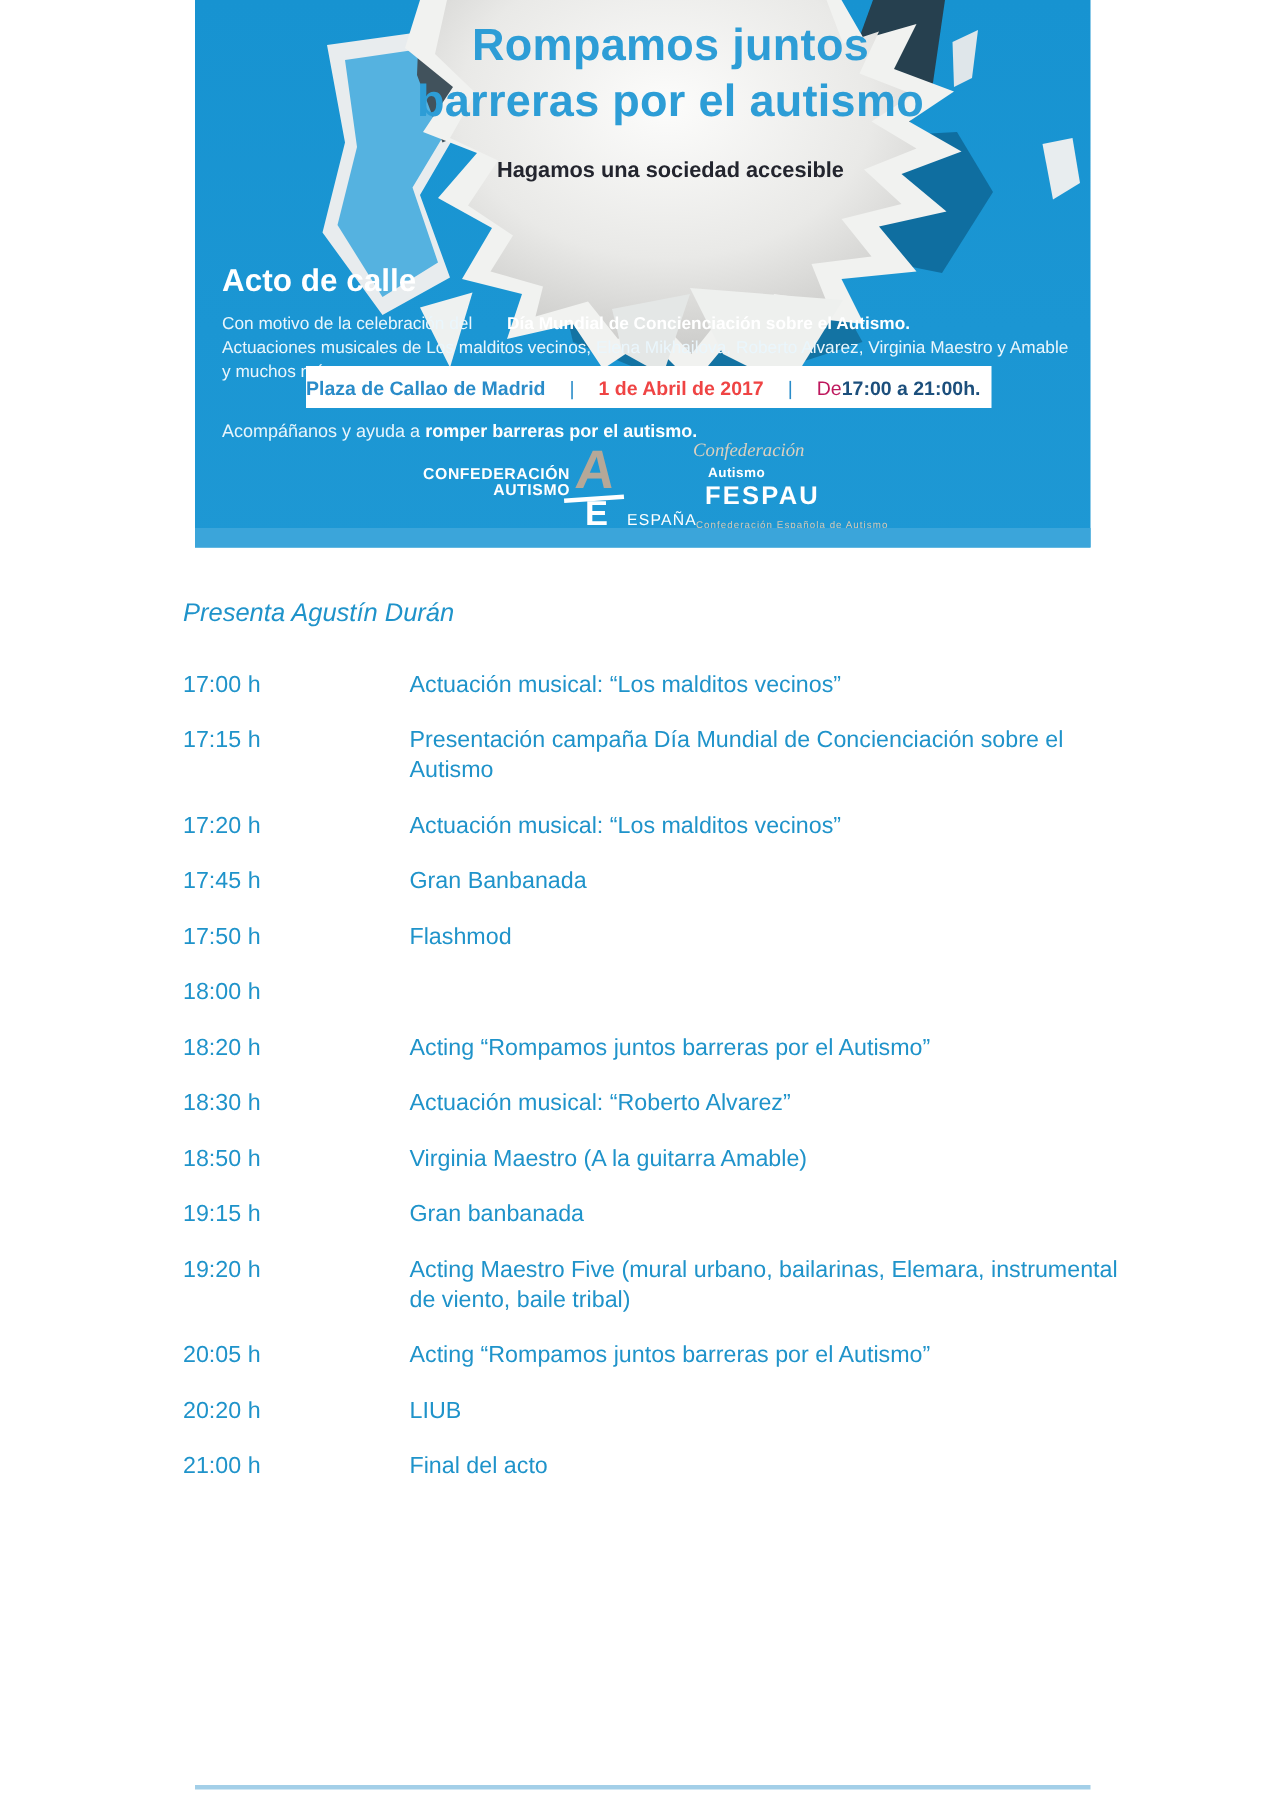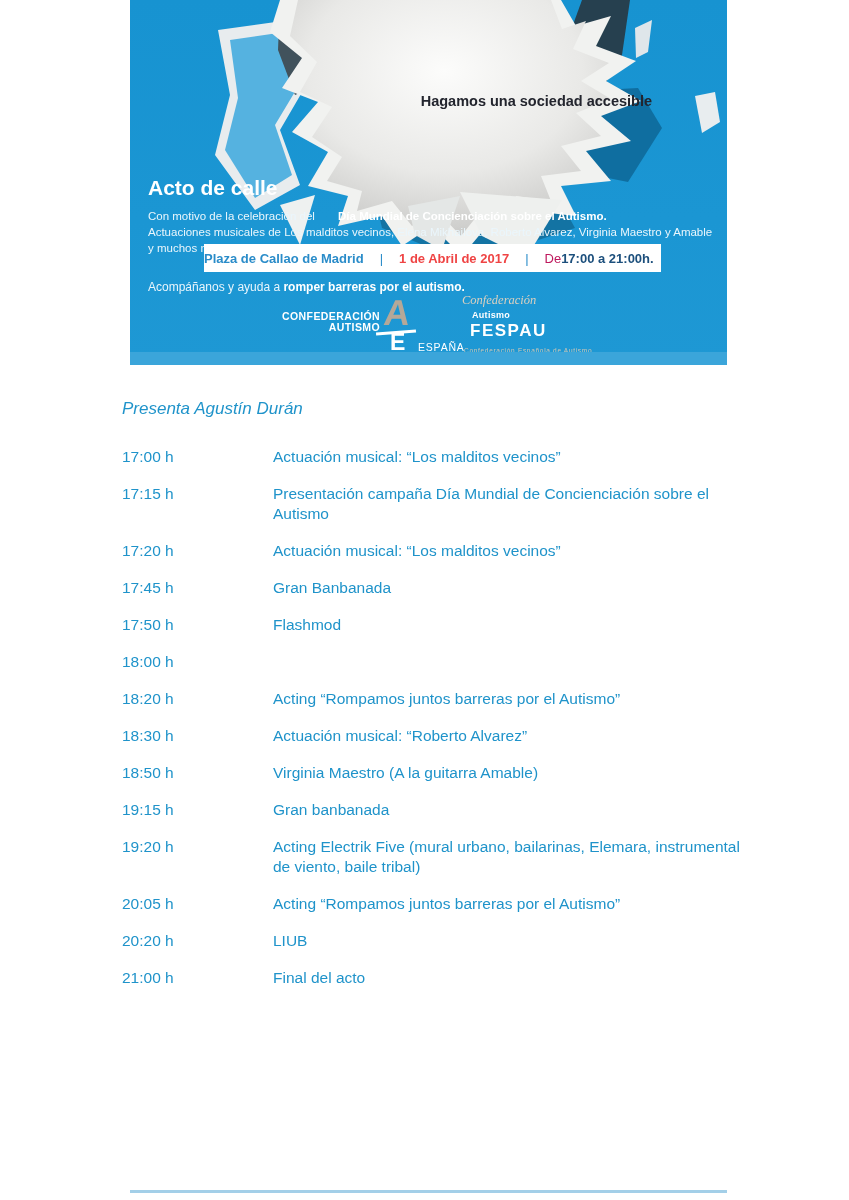--- a/index.html
+++ b/index.html
@@ -7,21 +7,21 @@
         font-family:"Liberation Sans", sans-serif;}
 
   
   .poster{position:absolute;left:130px;top:0;width:597px;height:365px;
           background:linear-gradient(180deg,#1793d1 0%,#1b96d3 60%,#1e98d4 100%);}
   .poster-bottom-band{position:absolute;left:0;bottom:0;width:597px;height:13px;background:#3ba5da;}
   .torn-svg{position:absolute;left:0;top:0;width:597px;height:365px;display:block;}
 
   .poster-title{position:absolute;left:112px;top:12px;width:410px;text-align:center;
                 color:#2d9dd6;font-size:30px;line-height:37px;font-weight:700;letter-spacing:0.2px;}
-  .poster-subtitle{position:absolute;left:112px;top:93px;width:410px;text-align:right;
+  .poster-subtitle{position:absolute;left:112px;top:106px;width:410px;text-align:center;
                    color:#23252e;font-size:14.5px;font-weight:700;}
 
   .poster-heading{position:absolute;left:18px;top:176px;color:#ffffff;font-size:21px;font-weight:700;}
   .poster-intro{position:absolute;left:18px;top:208px;width:566px;color:#eaf6fc;
                 font-size:11.5px;line-height:16px;font-weight:400;}
   .poster-intro b{font-weight:700;color:#ffffff;margin-left:20px;}
 
   .info-bar{position:absolute;left:74px;top:244px;width:457px;height:28px;background:#ffffff;
             display:flex;align-items:center;justify-content:flex-start;gap:0;font-size:13px;white-space:nowrap;}
   .info-loc{color:#2a8cc9;font-weight:700;}
@@ -92,20 +92,24 @@
       <polygon points="168,0 160,36 187,62 170,92 202,107 182,137 212,157 197,181 232,191 227,211 262,201 282,226 307,211 331,236 351,211 381,221 386,196 421,201 411,176 451,171 431,146 471,136 446,113 481,99 451,81 479,63 443,49 456,21 432,29 421,0" fill="url(#paperG)"></polygon>
 
       <polygon points="330,192 432,200 396,258 352,236" fill="#eef0ee"></polygon>
       <polygon points="278,206 330,196 312,250 285,235" fill="#e4e7e6"></polygon>
       <polygon points="505,28 522,20 518,52 506,58" fill="#dfe6ea"></polygon>
 
       <polygon points="565,96 585,92 590,122 572,133" fill="#e8edef"></polygon>
       <polygon points="150,205 185,195 170,245" fill="#eef1f0"></polygon>
     </svg>
 
+    <div class="poster-title">
+      <div>Rompamos juntos</div>
+      <div>barreras por el autismo</div>
+    </div>
     <div class="poster-subtitle">Hagamos una sociedad accesible</div>
 
     <div class="poster-heading">Acto de calle</div>
 
     <div class="poster-intro">
       <span>Con motivo de la celebración del </span><b>Día Mundial de Concienciación sobre el Autismo.</b><br>
       <span>Actuaciones musicales de Los malditos vecinos, Elena Mikhailova, Roberto Alvarez, Virginia Maestro y Amable y muchos más…</span>
     </div>
 
     <div class="info-bar">
@@ -179,21 +183,21 @@
         <div class="sched-row">
           <div class="sched-time">18:50 h</div>
           <div class="sched-desc"><span>Virginia Maestro  (A la guitarra Amable)</span></div>
         </div>
         <div class="sched-row">
           <div class="sched-time">19:15 h</div>
           <div class="sched-desc"><span>Gran banbanada</span></div>
         </div>
         <div class="sched-row">
           <div class="sched-time">19:20 h</div>
-          <div class="sched-desc"><span>Acting Electrik Five (mural urbano, bailarinas, Elemara, instrumental de viento, baile tribal)</span></div>
+          <div class="sched-desc"><span>Acting Maestro Five (mural urbano, bailarinas, Elemara, instrumental de viento, baile tribal)</span></div>
         </div>
         <div class="sched-row">
           <div class="sched-time">20:05 h</div>
           <div class="sched-desc"><span>Acting “Rompamos juntos barreras por el Autismo”</span></div>
         </div>
         <div class="sched-row">
           <div class="sched-time">20:20 h</div>
           <div class="sched-desc"><span>LIUB</span></div>
         </div>
         <div class="sched-row">

